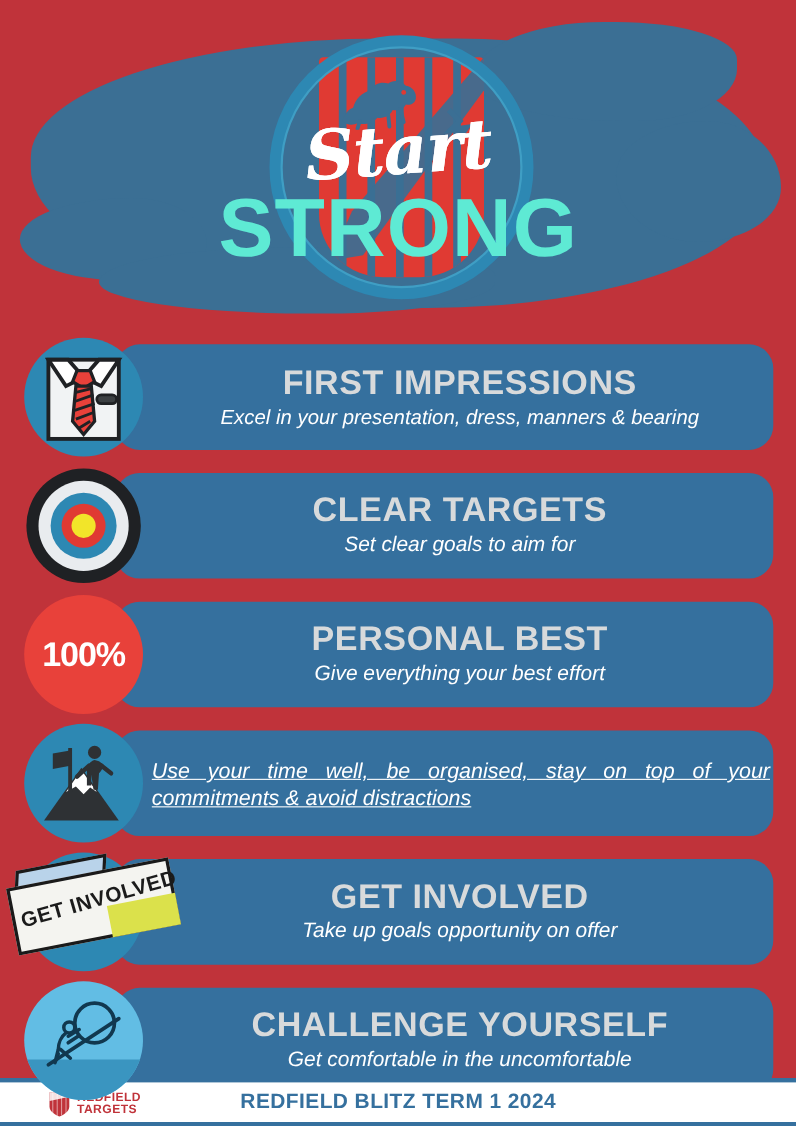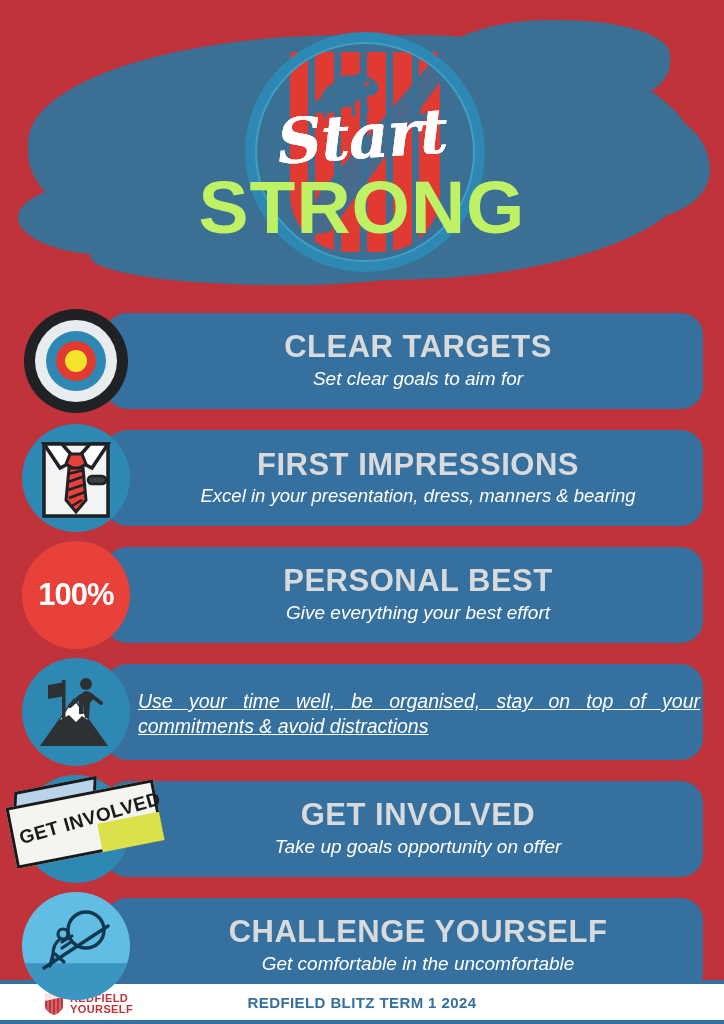--- a/index.html
+++ b/index.html
@@ -81,21 +81,21 @@
     font-size:62px;
     font-weight:700;
     letter-spacing:-1px;
     transform:rotate(-4deg);
     text-shadow:0 0 0 #fff;
     z-index:6;
   }
   #title-strong {
     position:absolute; left:0; top:164px; width:724px;
     text-align:center;
-    color:#bef264;
+    color:#5eead4;
     font-family:"Liberation Sans", sans-serif;
     font-size:75px;
     font-weight:bold;
     letter-spacing:1px;
     z-index:6;
   }
 
   
   #rows { position:absolute; left:0; top:305px; width:724px; }
   .row {
@@ -213,21 +213,21 @@
     font-size:11px;
     line-height:11.5px;
     letter-spacing:0.4px;
   }
   #footer-center {
     position:absolute; left:0; top:0; width:724px; height:36px;
     display:flex; align-items:center; justify-content:center;
     color:#35709e;
     font-family:"Liberation Sans", sans-serif;
     font-weight:bold;
-    font-size:15px;
+    font-size:19px;
     letter-spacing:0.4px;
   }
 </style>
 </head>
 <body>
 
 <div id="poster">
 
   <div id="header">
 
@@ -264,49 +264,49 @@
 
     <div id="title-start">Start</div>
     <div id="title-strong">STRONG</div>
   </div>
 
   <div id="rows">
 
     <div class="row">
       <div class="bar"></div>
       <div class="icon-slot">
-        <div class="t-ring" style="left:2px;top:2px;width:104px;height:104px;background:#1f2124;"></div>
-        <div class="t-ring" style="left:13px;top:13px;width:82px;height:82px;background:#e9ecef;"></div>
-        <div class="t-ring" style="left:24px;top:24px;width:60px;height:60px;background:#2d88b3;"></div>
-        <div class="t-ring" style="left:34px;top:34px;width:40px;height:40px;background:#e03a33;"></div>
-        <div class="t-ring" style="left:43px;top:43px;width:22px;height:22px;background:#f2e529;"></div>
-      </div>
-      <div class="bar-text">
-        <div class="row-title">CLEAR TARGETS</div>
-        <div class="row-sub">Set clear goals to aim for</div>
-      </div>
-    </div>
-
-    <div class="row">
-      <div class="bar"></div>
-      <div class="icon-slot">
         <div class="icon-circle" style="background:#2d88b3;"></div>
         <svg width="108" height="108" viewBox="0 0 108 108" style="position:absolute;left:0;top:0;">
           <rect x="22" y="20" width="64" height="72" fill="#f1f3f4" stroke="#1f2124" stroke-width="3.5"></rect>
           <path d="M22 20 L40 20 L54 36 L38 44 Z" fill="#fff" stroke="#1f2124" stroke-width="3.5"></path>
           <path d="M86 20 L68 20 L54 36 L70 44 Z" fill="#fff" stroke="#1f2124" stroke-width="3.5"></path>
           <path d="M48 30 L60 30 L64 40 L54 46 L44 40 Z" fill="#e8413a" stroke="#1f2124" stroke-width="3"></path>
           <path d="M47 44 L61 44 L64 76 L54 88 L44 76 Z" fill="#e8413a" stroke="#1f2124" stroke-width="3"></path>
           <path d="M46 50 L62 46 M46 58 L63 52 M46 66 L64 60 M47 74 L63 68 M50 82 L60 76" stroke="#1f2124" stroke-width="2.6"></path>
           <rect x="66" y="52" width="18" height="8" rx="4" fill="#3c4043" stroke="#1f2124" stroke-width="2.5"></rect>
         </svg>
       </div>
       <div class="bar-text">
         <div class="row-title">FIRST IMPRESSIONS</div>
         <div class="row-sub" style="font-size:18.5px;">Excel in your presentation, dress, manners &amp; bearing</div>
+      </div>
+    </div>
+
+    <div class="row">
+      <div class="bar"></div>
+      <div class="icon-slot">
+        <div class="t-ring" style="left:2px;top:2px;width:104px;height:104px;background:#1f2124;"></div>
+        <div class="t-ring" style="left:13px;top:13px;width:82px;height:82px;background:#e9ecef;"></div>
+        <div class="t-ring" style="left:24px;top:24px;width:60px;height:60px;background:#2d88b3;"></div>
+        <div class="t-ring" style="left:34px;top:34px;width:40px;height:40px;background:#e03a33;"></div>
+        <div class="t-ring" style="left:43px;top:43px;width:22px;height:22px;background:#f2e529;"></div>
+      </div>
+      <div class="bar-text">
+        <div class="row-title">CLEAR TARGETS</div>
+        <div class="row-sub">Set clear goals to aim for</div>
       </div>
     </div>
 
     <div class="row">
       <div class="bar"></div>
       <div class="icon-slot">
         <div class="icon-circle" style="background:#e8413a;"></div>
         <div id="icon-100-text">100%</div>
       </div>
       <div class="bar-text">
@@ -380,19 +380,19 @@
 
   <div id="footer">
     <div id="footer-logo">
       <svg id="footer-shield" viewBox="0 0 20 24">
         <path d="M1 1 L19 1 L19 14 C19 19 13 22 10 23 C7 22 1 19 1 14 Z" fill="#c0333a"></path>
         <path d="M1 1 L19 1 L19 5 L1 9 Z" fill="#ffffff" opacity="0.85"></path>
         <path d="M4 1 L4 23 M8 1 L8 23 M12 1 L12 22 M16 1 L16 20" stroke="#ffffff" stroke-width="0.9" opacity="0.55"></path>
       </svg>
       <div id="footer-logo-text">
         <div>REDFIELD</div>
-        <div>YOURSELF</div>
+        <div>TARGETS</div>
       </div>
     </div>
     <div id="footer-center">REDFIELD BLITZ TERM 1 2024</div>
   </div>
 
 </div>
 
 </body></html>

